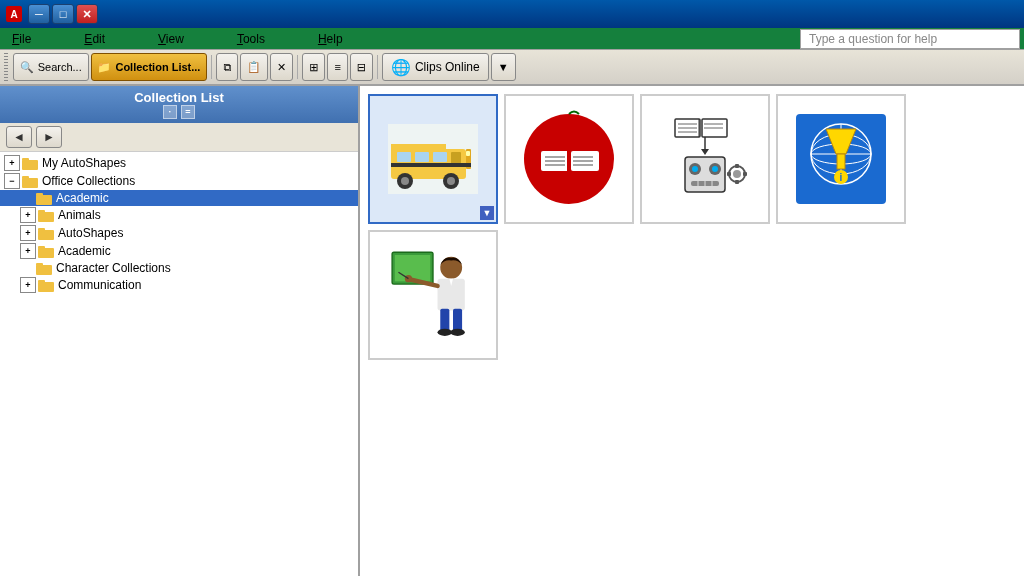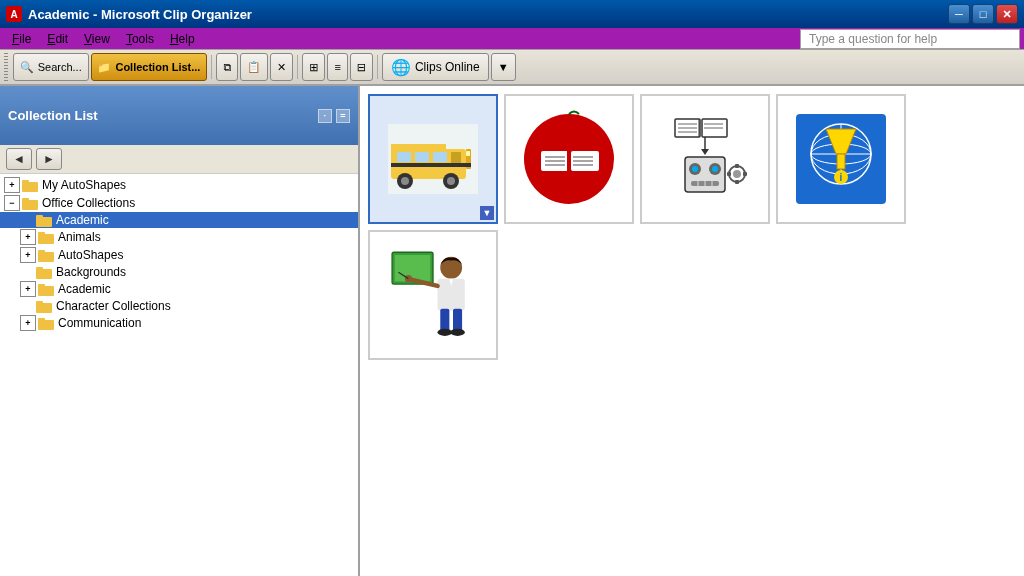--- a/index.html
+++ b/index.html
@@ -42,26 +42,27 @@
       border: 1px solid #1a4070;
       border-radius: 3px;
       cursor: pointer;
       display: flex; align-items: center; justify-content: center;
       color: white; font-size: 11px;
     }
     .win-btn.close-btn { background: linear-gradient(to bottom, #e05050, #c02020); }
 
     
     #menu-bar {
-      background: #a21caf;
+      background: #15803d;
       height: 22px;
       display: flex;
       align-items: center;
       padding: 0 4px;
       border-bottom: 1px solid #a0a0a0;
+      gap: 37px;
     }
     .menu-item {
       padding: 2px 8px;
       cursor: pointer;
       font-size: 12px;
       color: #000;
       text-decoration: none;
     }
     .menu-item u { text-decoration: underline; }
     .help-box {
@@ -134,27 +135,28 @@
     #left-panel {
       width: 360px;
       border-right: 2px solid #a0a0a0;
       display: flex;
       flex-direction: column;
       background: white;
     }
 
     #collection-header {
       background: linear-gradient(to bottom, #6090cc, #4070b0);
-      padding: 22px 8px;
+      padding: 4px 8px;
       display: flex;
       align-items: center;
       justify-content: space-between;
       color: white;
       font-weight: bold;
       font-size: 13px;
+      flex-direction: column;
     }
     #collection-header .header-controls {
       display: flex; gap: 4px;
     }
     .header-btn {
       width: 14px; height: 14px;
       background: rgba(255,255,255,0.3);
       border: 1px solid rgba(255,255,255,0.5);
       cursor: pointer;
       display: flex; align-items: center; justify-content: center;
@@ -259,21 +261,20 @@
     #tree-container::-webkit-scrollbar-thumb {
       background: linear-gradient(to right, #d0ccc0, #b8b4a8);
       border: 1px solid #888;
     }
   </style>
 </head>
 <body>
 
 <div id="title-bar">
   <div class="title-icon">A</div>
-  <span class="title-text">Academic - Microsoft Clip Organizer</span>
   <div class="window-controls">
     <div class="win-btn">─</div>
     <div class="win-btn">□</div>
     <div class="win-btn close-btn">✕</div>
   </div>
 </div>
 
 <div id="menu-bar">
   <span class="menu-item"><u>F</u>ile</span>
   <span class="menu-item"><u>E</u>dit</span>
@@ -392,31 +393,20 @@
         <div class="tree-expand">+</div>
         <div class="folder-icon">
           <svg viewBox="0 0 16 14">
               <rect x="0" y="4" width="16" height="10" fill="#f0c040" rx="1"></rect>
               <rect x="0" y="2" width="7" height="3" fill="#f0c040" rx="1"></rect>
             </svg>
         </div>
         <span>AutoShapes</span>
       </div>
 
-      <div class="tree-item">
-        <div class="tree-spacer"></div>
-        <div class="tree-spacer"></div>
-        <div class="folder-icon">
-          <svg viewBox="0 0 16 14">
-              <rect x="0" y="4" width="16" height="10" fill="#f0c040" rx="1"></rect>
-              <rect x="0" y="2" width="7" height="3" fill="#f0c040" rx="1"></rect>
-            </svg>
-        </div>
-        <span>Backgrounds</span>
-      </div>
 
 
       <div class="tree-item">
         <div class="tree-spacer"></div>
         <div class="tree-expand">+</div>
         <div class="folder-icon">
           <svg viewBox="0 0 16 14">
               <rect x="0" y="4" width="16" height="10" fill="#f0c040" rx="1"></rect>
               <rect x="0" y="2" width="7" height="3" fill="#f0c040" rx="1"></rect>
             </svg>

